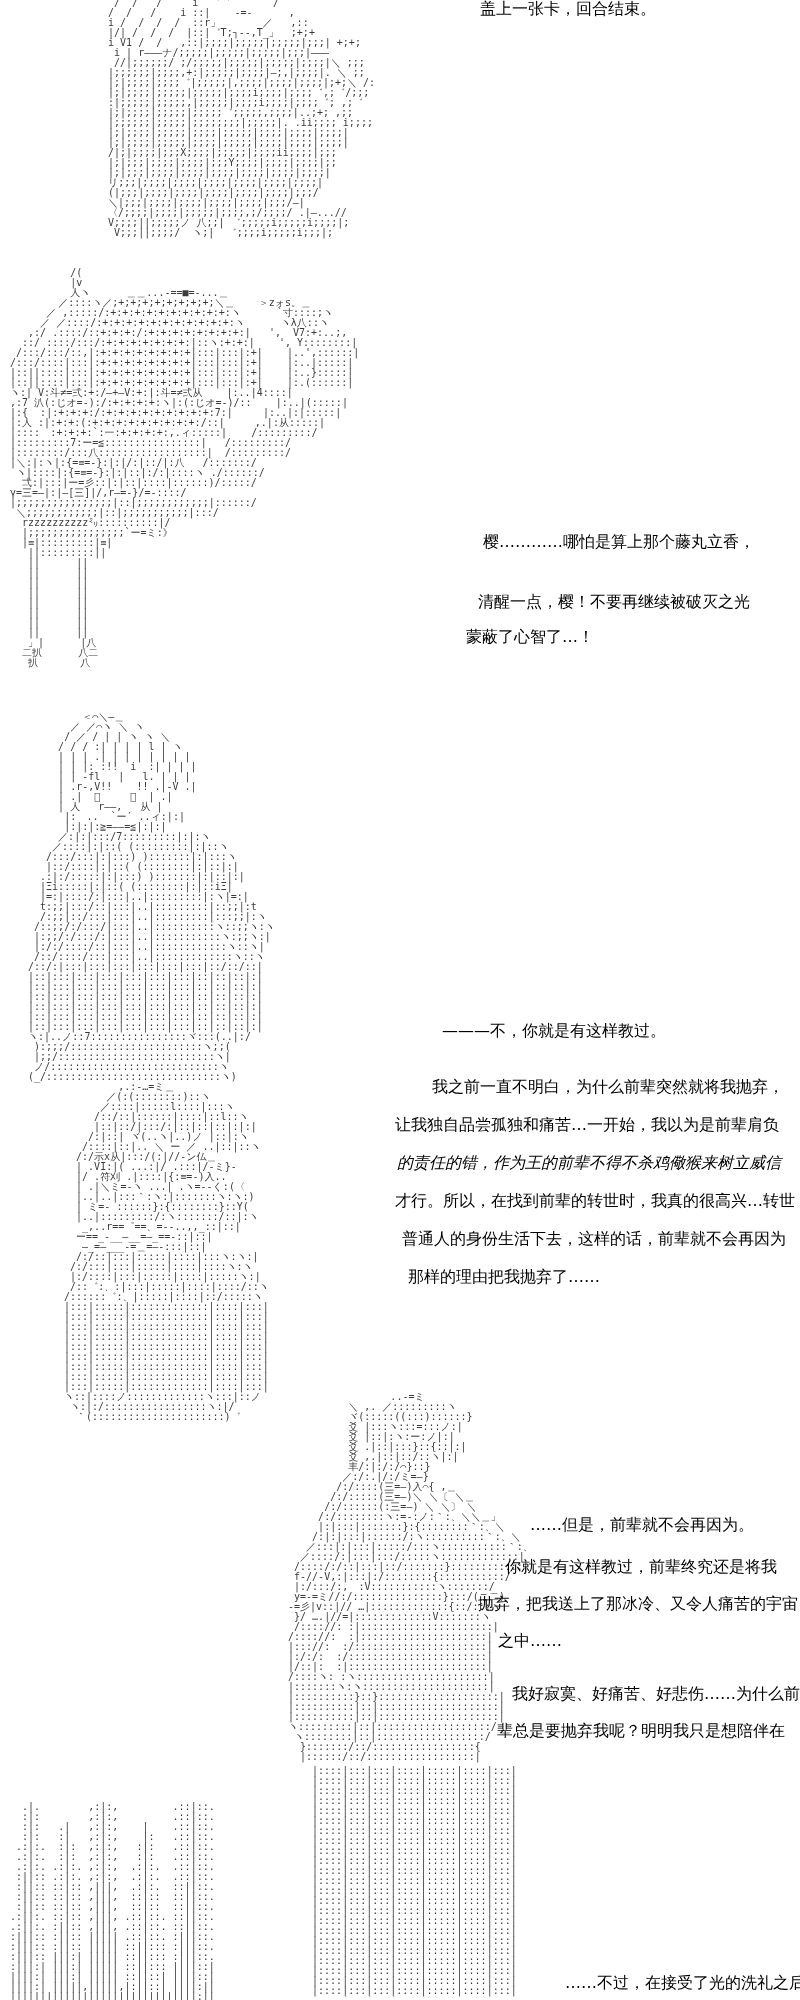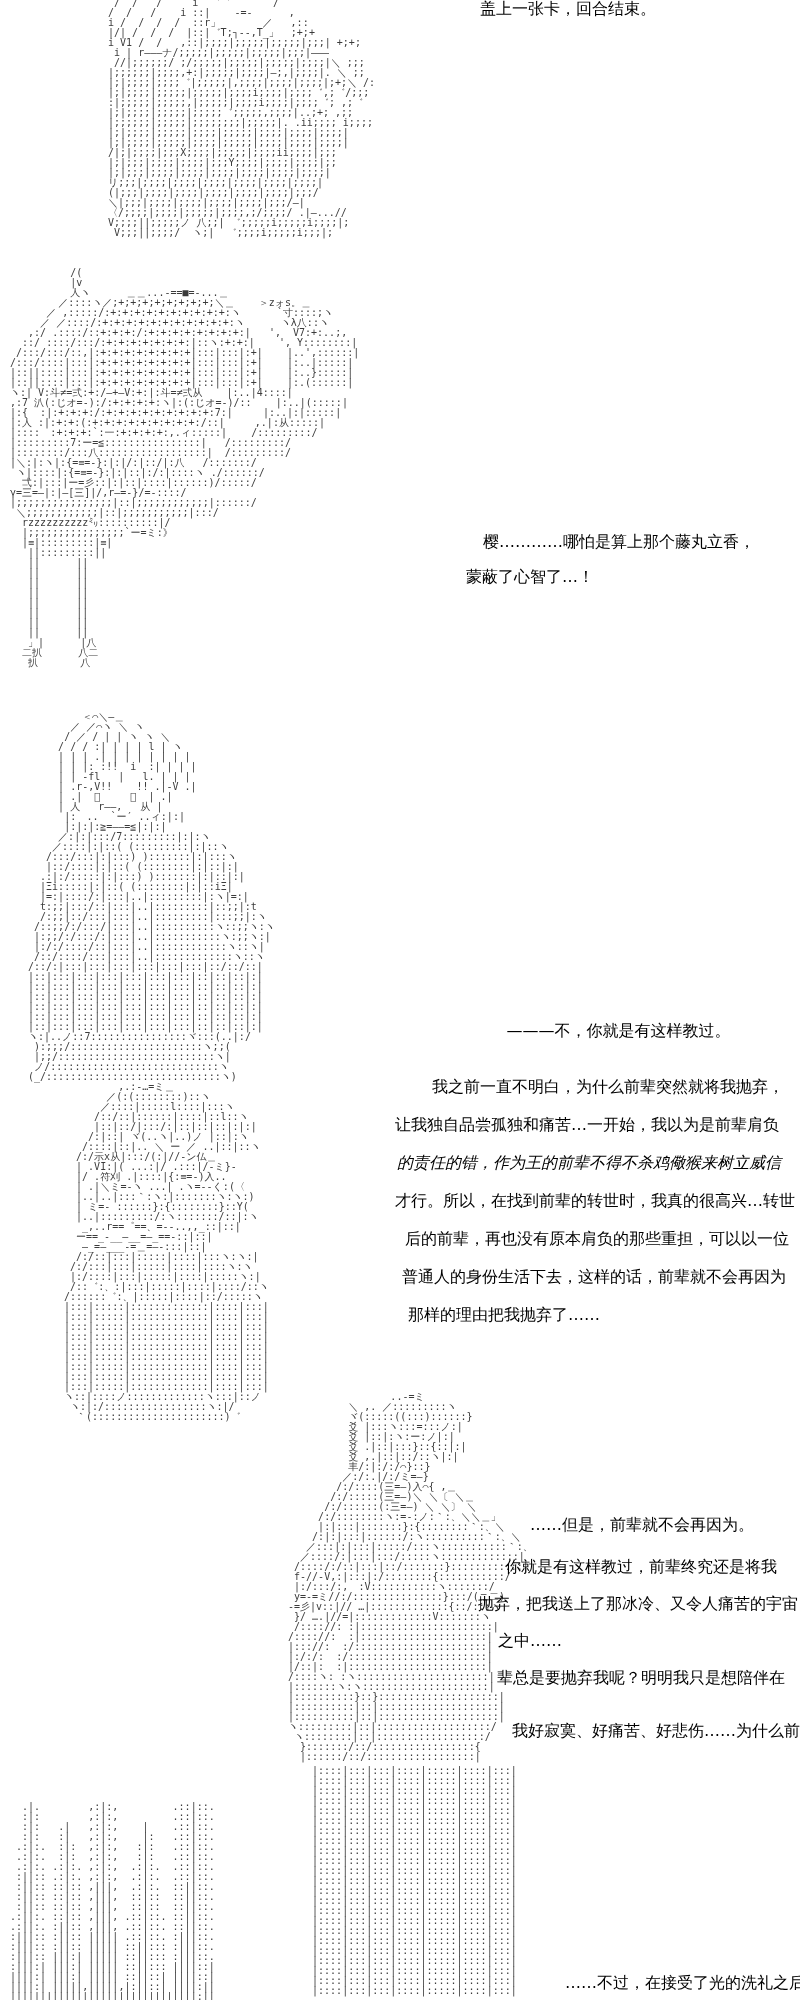--- a/index.html
+++ b/index.html
@@ -236,40 +236,40 @@
  ||||:| |||:| ||||| ::||::| ||||::|
  ||||:| |||||,|||||,|:||::| ||||:||
  |||||||||||||||||||||||||||||||:||</pre>
 
   <div class="dlg lh22" style="left:480px;top:-2px;">
     <div class="ln">盖上一张卡，回合结束。</div>
   </div>
 
   <div class="dlg lh35" style="left:466px;top:524px;">
     <div class="ln" style="text-indent:17px;text-align:right;">樱…………哪怕是算上那个藤丸立香，</div>
+    <div class="ln" style="text-indent:12px;margin-top:25px;">清醒一点，樱！不要再继续被破灭之光</div>
     <div class="ln">蒙蔽了心智了…！</div>
   </div>
 
   <div class="dlg lh38" style="left:395px;top:1012px;">
-    <div class="ln" style="text-indent:47px;text-align:center;">———不，你就是有这样教过。</div>
+    <div class="ln" style="text-indent:47px;">———不，你就是有这样教过。</div>
     <div class="ln" style="text-indent:37px;margin-top:18px;">我之前一直不明白，为什么前辈突然就将我抛弃，</div>
     <div class="ln">让我独自品尝孤独和痛苦…一开始，我以为是前辈肩负</div>
     <div class="ln" style="text-indent:2px;font-style:italic;">的责任的错，作为王的前辈不得不杀鸡儆猴来树立威信</div>
     <div class="ln">才行。所以，在找到前辈的转世时，我真的很高兴…转世</div>
-    <div class="ln" style="text-indent:10px;">后的前辈，再也没有原本肩负的那些重担，可以以一位</div>
     <div class="ln" style="text-indent:7px;">普通人的身份生活下去，这样的话，前辈就不会再因为</div>
     <div class="ln" style="text-indent:13px;">那样的理由把我抛弃了……</div>
   </div>
 
   <div class="dlg lh37" style="left:478px;top:1506px;">
     <div class="ln" style="text-indent:52px;">……但是，前辈就不会再因为。</div>
     <div class="ln" style="text-indent:27px;margin-top:5px;">你就是有这样教过，前辈终究还是将我</div>
     <div class="ln">抛弃，把我送上了那冰冷、又令人痛苦的宇宙</div>
     <div class="ln" style="text-indent:20px;">之中……</div>
+    <div class="ln" style="text-indent:34px;margin-top:16px;">我好寂寞、好痛苦、好悲伤……为什么前</div>
     <div class="ln" style="text-indent:19px;">辈总是要抛弃我呢？明明我只是想陪伴在</div>
-    <div class="ln" style="text-indent:34px;margin-top:16px;">我好寂寞、好痛苦、好悲伤……为什么前</div>
   </div>
 
   <div class="dlg lh22" style="left:537px;top:1972px;margin-left:28px;">
     <div class="ln">……不过，在接受了光的洗礼之后，</div>
   </div>
 
 </div>
 
 </body></html>

